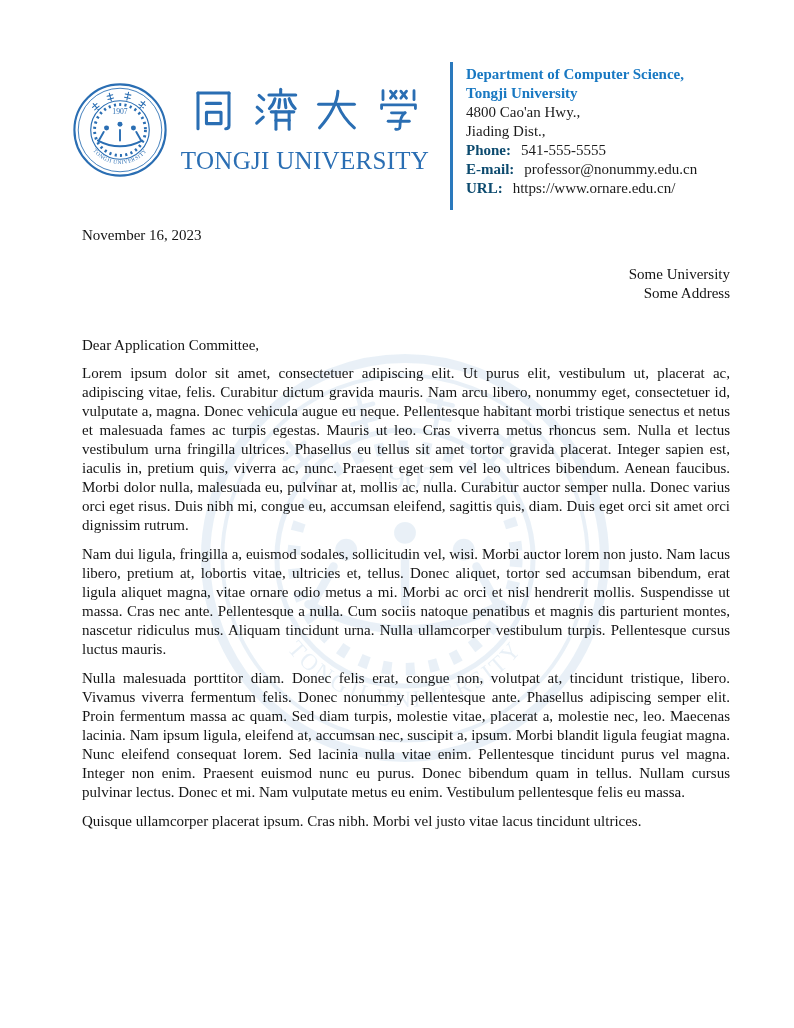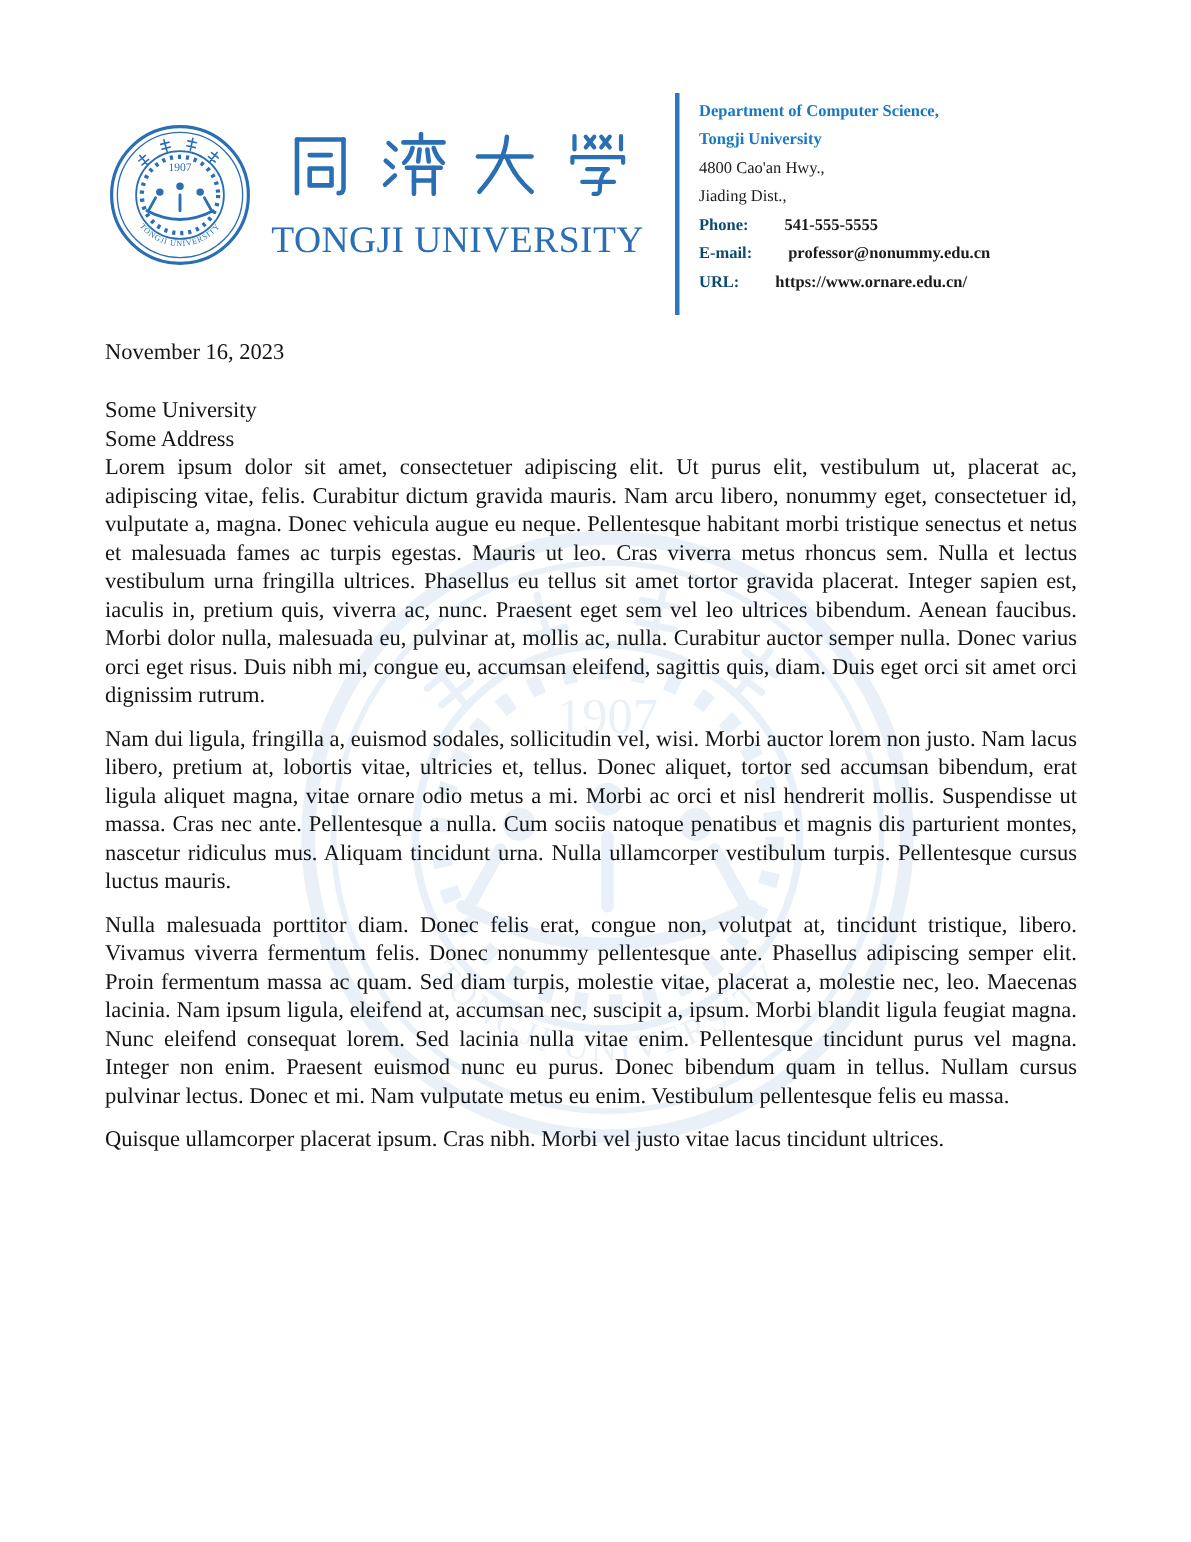--- a/index.html
+++ b/index.html
@@ -24,29 +24,29 @@
   }
   .cn-char { width:47px; height:47px; }
   .cn-char svg { width:100%; height:100%; }
   .en-name {
     position:absolute; left:178px; top:147px; width:254px; text-align:center;
     font-size:25px; letter-spacing:0.3px; color:#2a6eb3; white-space:nowrap;
   }
   .vline { position:absolute; left:450px; top:62px; width:3px; height:148px; background:#2a79bd; }
   .contact {
     position:absolute; left:466px; top:65px; width:260px;
-    font-size:11px; line-height:19px; color:#1b1b1b;
+    font-size:15px; line-height:19px; color:#1b1b1b;
   }
   .contact .dept { color:#1878c2; font-weight:bold; }
   .contact .lbl { color:#0c4a6e; font-weight:bold; }
-  .contact .val { margin-left:24px;font-weight:bold; }
+  .contact .val { margin-left:10px; }
   
-  .body { position:absolute; left:70px; top:226px; width:648px; font-size:15px; line-height:19px; }
+  .body { position:absolute; left:82px; top:226px; width:648px; font-size:15px; line-height:19px; }
   .date { margin-bottom:20px; }
-  .recipient div { line-height:19px; }
+  .recipient div { line-height:19px;text-align:right; }
   .salutation { margin-top:33px; margin-bottom:9px; }
   .paragraphs p {
     text-align:justify; line-height:19px; margin-bottom:10px;
     hyphens:auto; -webkit-hyphens:auto;
   }
 </style>
 </head>
 <body>
 
 <svg width="0" height="0" style="position:absolute" aria-hidden="true">
@@ -185,20 +185,21 @@
   </header>
 
   <main class="body">
     <div class="date">November 16, 2023</div>
 
     <div class="recipient">
       <div>Some University</div>
       <div>Some Address</div>
     </div>
 
+    <div class="salutation">Dear Application Committee,</div>
 
     <div class="paragraphs">
       <p>Lorem ipsum dolor sit amet, consectetuer adipiscing elit. Ut purus elit, vestibulum ut, placerat ac, adipiscing vitae, felis. Curabitur dictum gravida mauris. Nam arcu libero, nonummy eget, consectetuer id, vulputate a, magna. Donec vehicula augue eu neque. Pellentesque habitant morbi tristique senectus et netus et malesuada fames ac turpis egestas. Mauris ut leo. Cras viverra metus rhoncus sem. Nulla et lectus vestibulum urna fringilla ultrices. Phasellus eu tellus sit amet tortor gravida placerat. Integer sapien est, iaculis in, pretium quis, viverra ac, nunc. Praesent eget sem vel leo ultrices bibendum. Aenean faucibus. Morbi dolor nulla, malesuada eu, pulvinar at, mollis ac, nulla. Curabitur auctor semper nulla. Donec varius orci eget risus. Duis nibh mi, congue eu, accumsan eleifend, sagittis quis, diam. Duis eget orci sit amet orci dignissim rutrum.</p>
       <p>Nam dui ligula, fringilla a, euismod sodales, sollicitudin vel, wisi. Morbi auctor lorem non justo. Nam lacus libero, pretium at, lobortis vitae, ultricies et, tellus. Donec aliquet, tortor sed accumsan bibendum, erat ligula aliquet magna, vitae ornare odio metus a mi. Morbi ac orci et nisl hendrerit mollis. Suspendisse ut massa. Cras nec ante. Pellentesque a nulla. Cum sociis natoque penatibus et magnis dis parturient montes, nascetur ridiculus mus. Aliquam tincidunt urna. Nulla ullamcorper vestibulum turpis. Pellentesque cursus luctus mauris.</p>
       <p>Nulla malesuada porttitor diam. Donec felis erat, congue non, volutpat at, tincidunt tristique, libero. Vivamus viverra fermentum felis. Donec nonummy pellentesque ante. Phasellus adipiscing semper elit. Proin fermentum massa ac quam. Sed diam turpis, molestie vitae, placerat a, molestie nec, leo. Maecenas lacinia. Nam ipsum ligula, eleifend at, accumsan nec, suscipit a, ipsum. Morbi blandit ligula feugiat magna. Nunc eleifend consequat lorem. Sed lacinia nulla vitae enim. Pellentesque tincidunt purus vel magna. Integer non enim. Praesent euismod nunc eu purus. Donec bibendum quam in tellus. Nullam cursus pulvinar lectus. Donec et mi. Nam vulputate metus eu enim. Vestibulum pellentesque felis eu massa.</p>
       <p>Quisque ullamcorper placerat ipsum. Cras nibh. Morbi vel justo vitae lacus tincidunt ultrices.</p>
     </div>
   </main>
 
 </div>

